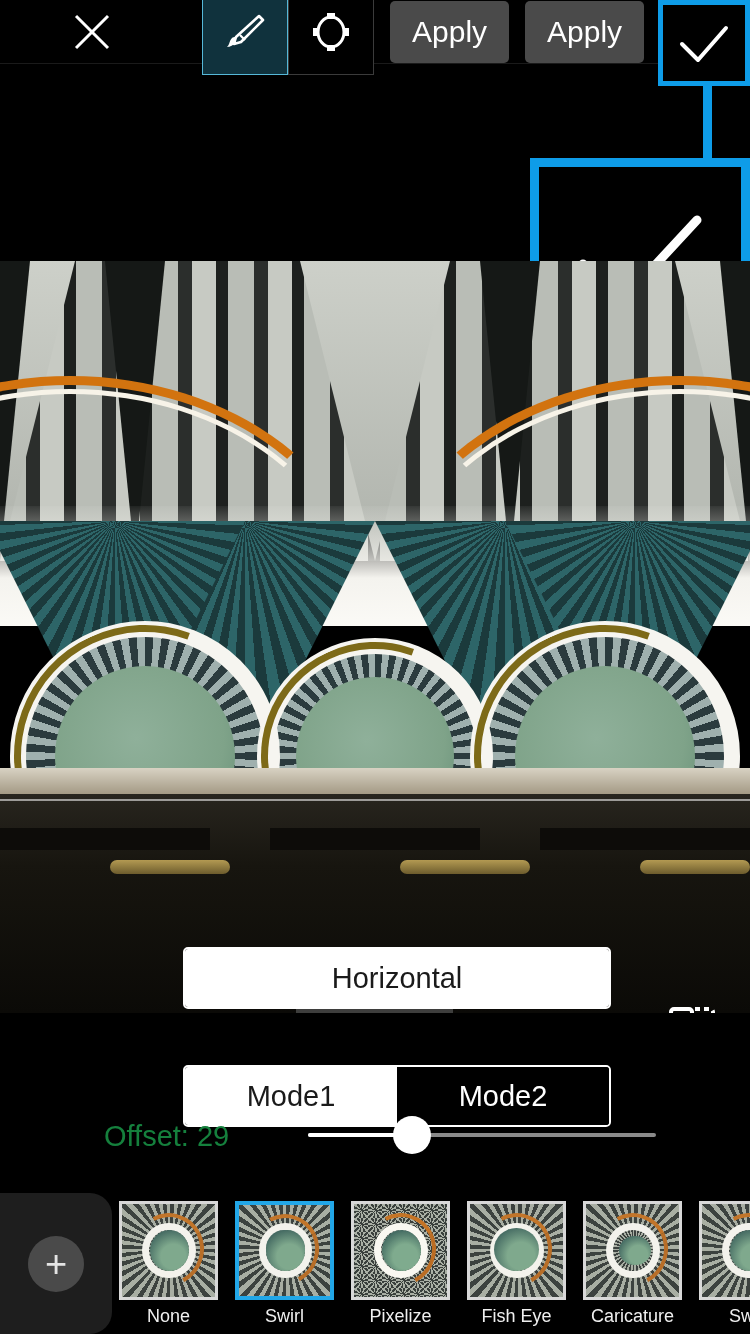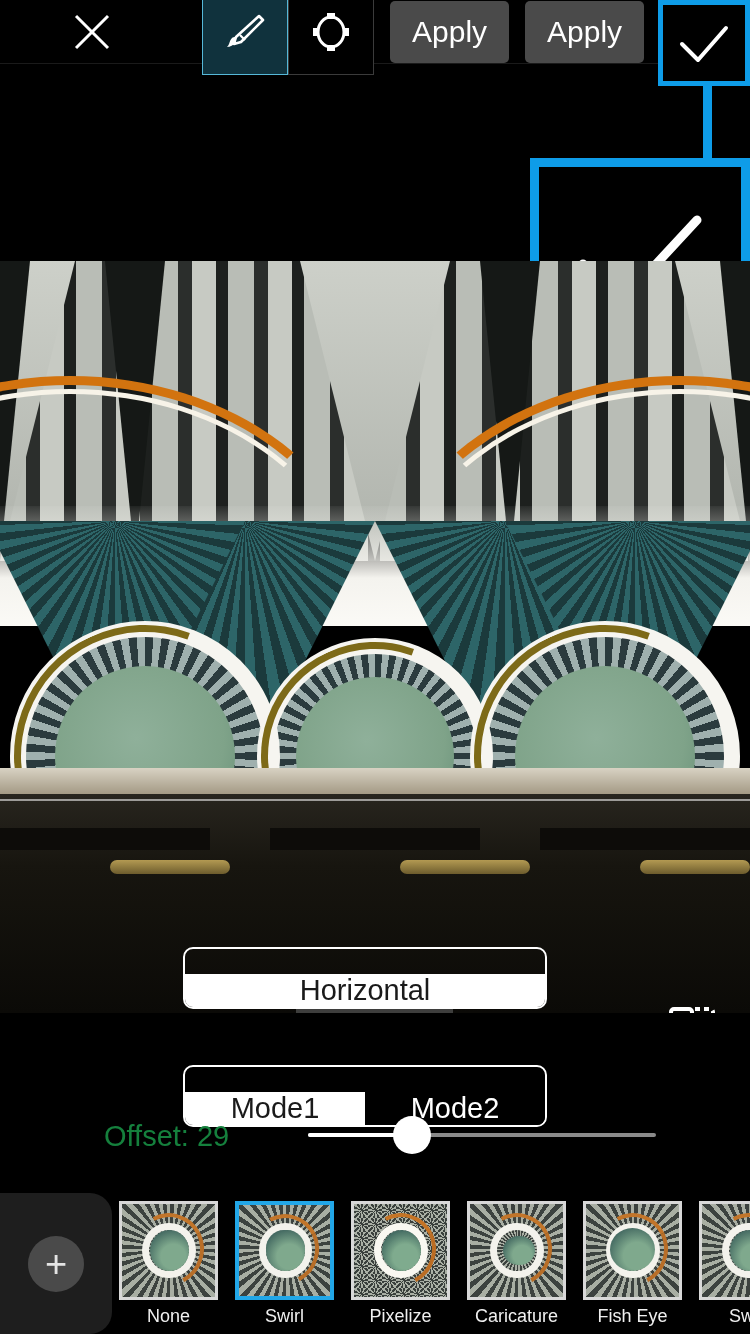--- a/index.html
+++ b/index.html
@@ -149,24 +149,23 @@
   
   .gear-box {
     position: absolute; left: 296px; top: 741px; width: 157px; height: 66px;
     background: rgba(70,70,70,0.88); border-radius: 7px;
     display: flex; align-items: center; justify-content: center;
   }
   .mirror-handle { position: absolute; left: 668px; top: 742px; width: 48px; height: 55px; }
 
   
   .seg {
-    position: absolute; left: 183px; width: 364px; height: 62px;
-    border-radius: 10px; overflow: hidden; display: flex;
+    position: absolute; left: 183px; width: 428px; height: 62px;
+    border-radius: 5px; overflow: hidden; display: flex;
     border: 2px solid #fff;
-    align-items: flex-end;
   }
   .seg-hv { top: 947px; }
   .seg-mode { top: 1034px; margin-top: 31px; }
   .seg-item {
     flex: 1 1 50%; display: flex; align-items: center; justify-content: center;
     font-size: 29px;
   }
   .seg-item.on { background: #fff; color: #1a1a1a; }
   .seg-item.off { background: transparent; color: #fff; }
   .seg-item.off-solid { background: #000; color: #fff; }
@@ -407,42 +406,42 @@
               <div class="mini-bg"></div>
               <div class="mini-orange"></div>
               <div class="mini-rim"></div>
               <div class="mini-core"></div>
             </div>
           </div>
           <div class="thumb-label">Pixelize</div>
         </div>
         <div class="thumb-cell">
           <div class="thumb-img">
+            <div class="mini fish">
+              <div class="mini-bg"></div>
+              <div class="mini-orange"></div>
+              <div class="mini-rim"></div>
+              <div class="mini-core"></div>
+            </div>
+          </div>
+          <div class="thumb-label">Fish Eye</div>
+        </div>
+        <div class="thumb-cell">
+          <div class="thumb-img">
             <div class="mini caric">
               <div class="mini-bg"></div>
               <div class="mini-orange"></div>
               <div class="mini-rim"></div>
               <div class="mini-core"></div>
             </div>
           </div>
           <div class="thumb-label">Caricature</div>
         </div>
         <div class="thumb-cell">
           <div class="thumb-img">
-            <div class="mini fish">
-              <div class="mini-bg"></div>
-              <div class="mini-orange"></div>
-              <div class="mini-rim"></div>
-              <div class="mini-core"></div>
-            </div>
-          </div>
-          <div class="thumb-label">Fish Eye</div>
-        </div>
-        <div class="thumb-cell">
-          <div class="thumb-img">
             <div class="mini swirl">
               <div class="mini-bg"></div>
               <div class="mini-orange"></div>
               <div class="mini-rim"></div>
               <div class="mini-core"></div>
             </div>
           </div>
           <div class="thumb-label">Swirl</div>
         </div>
       </div>

